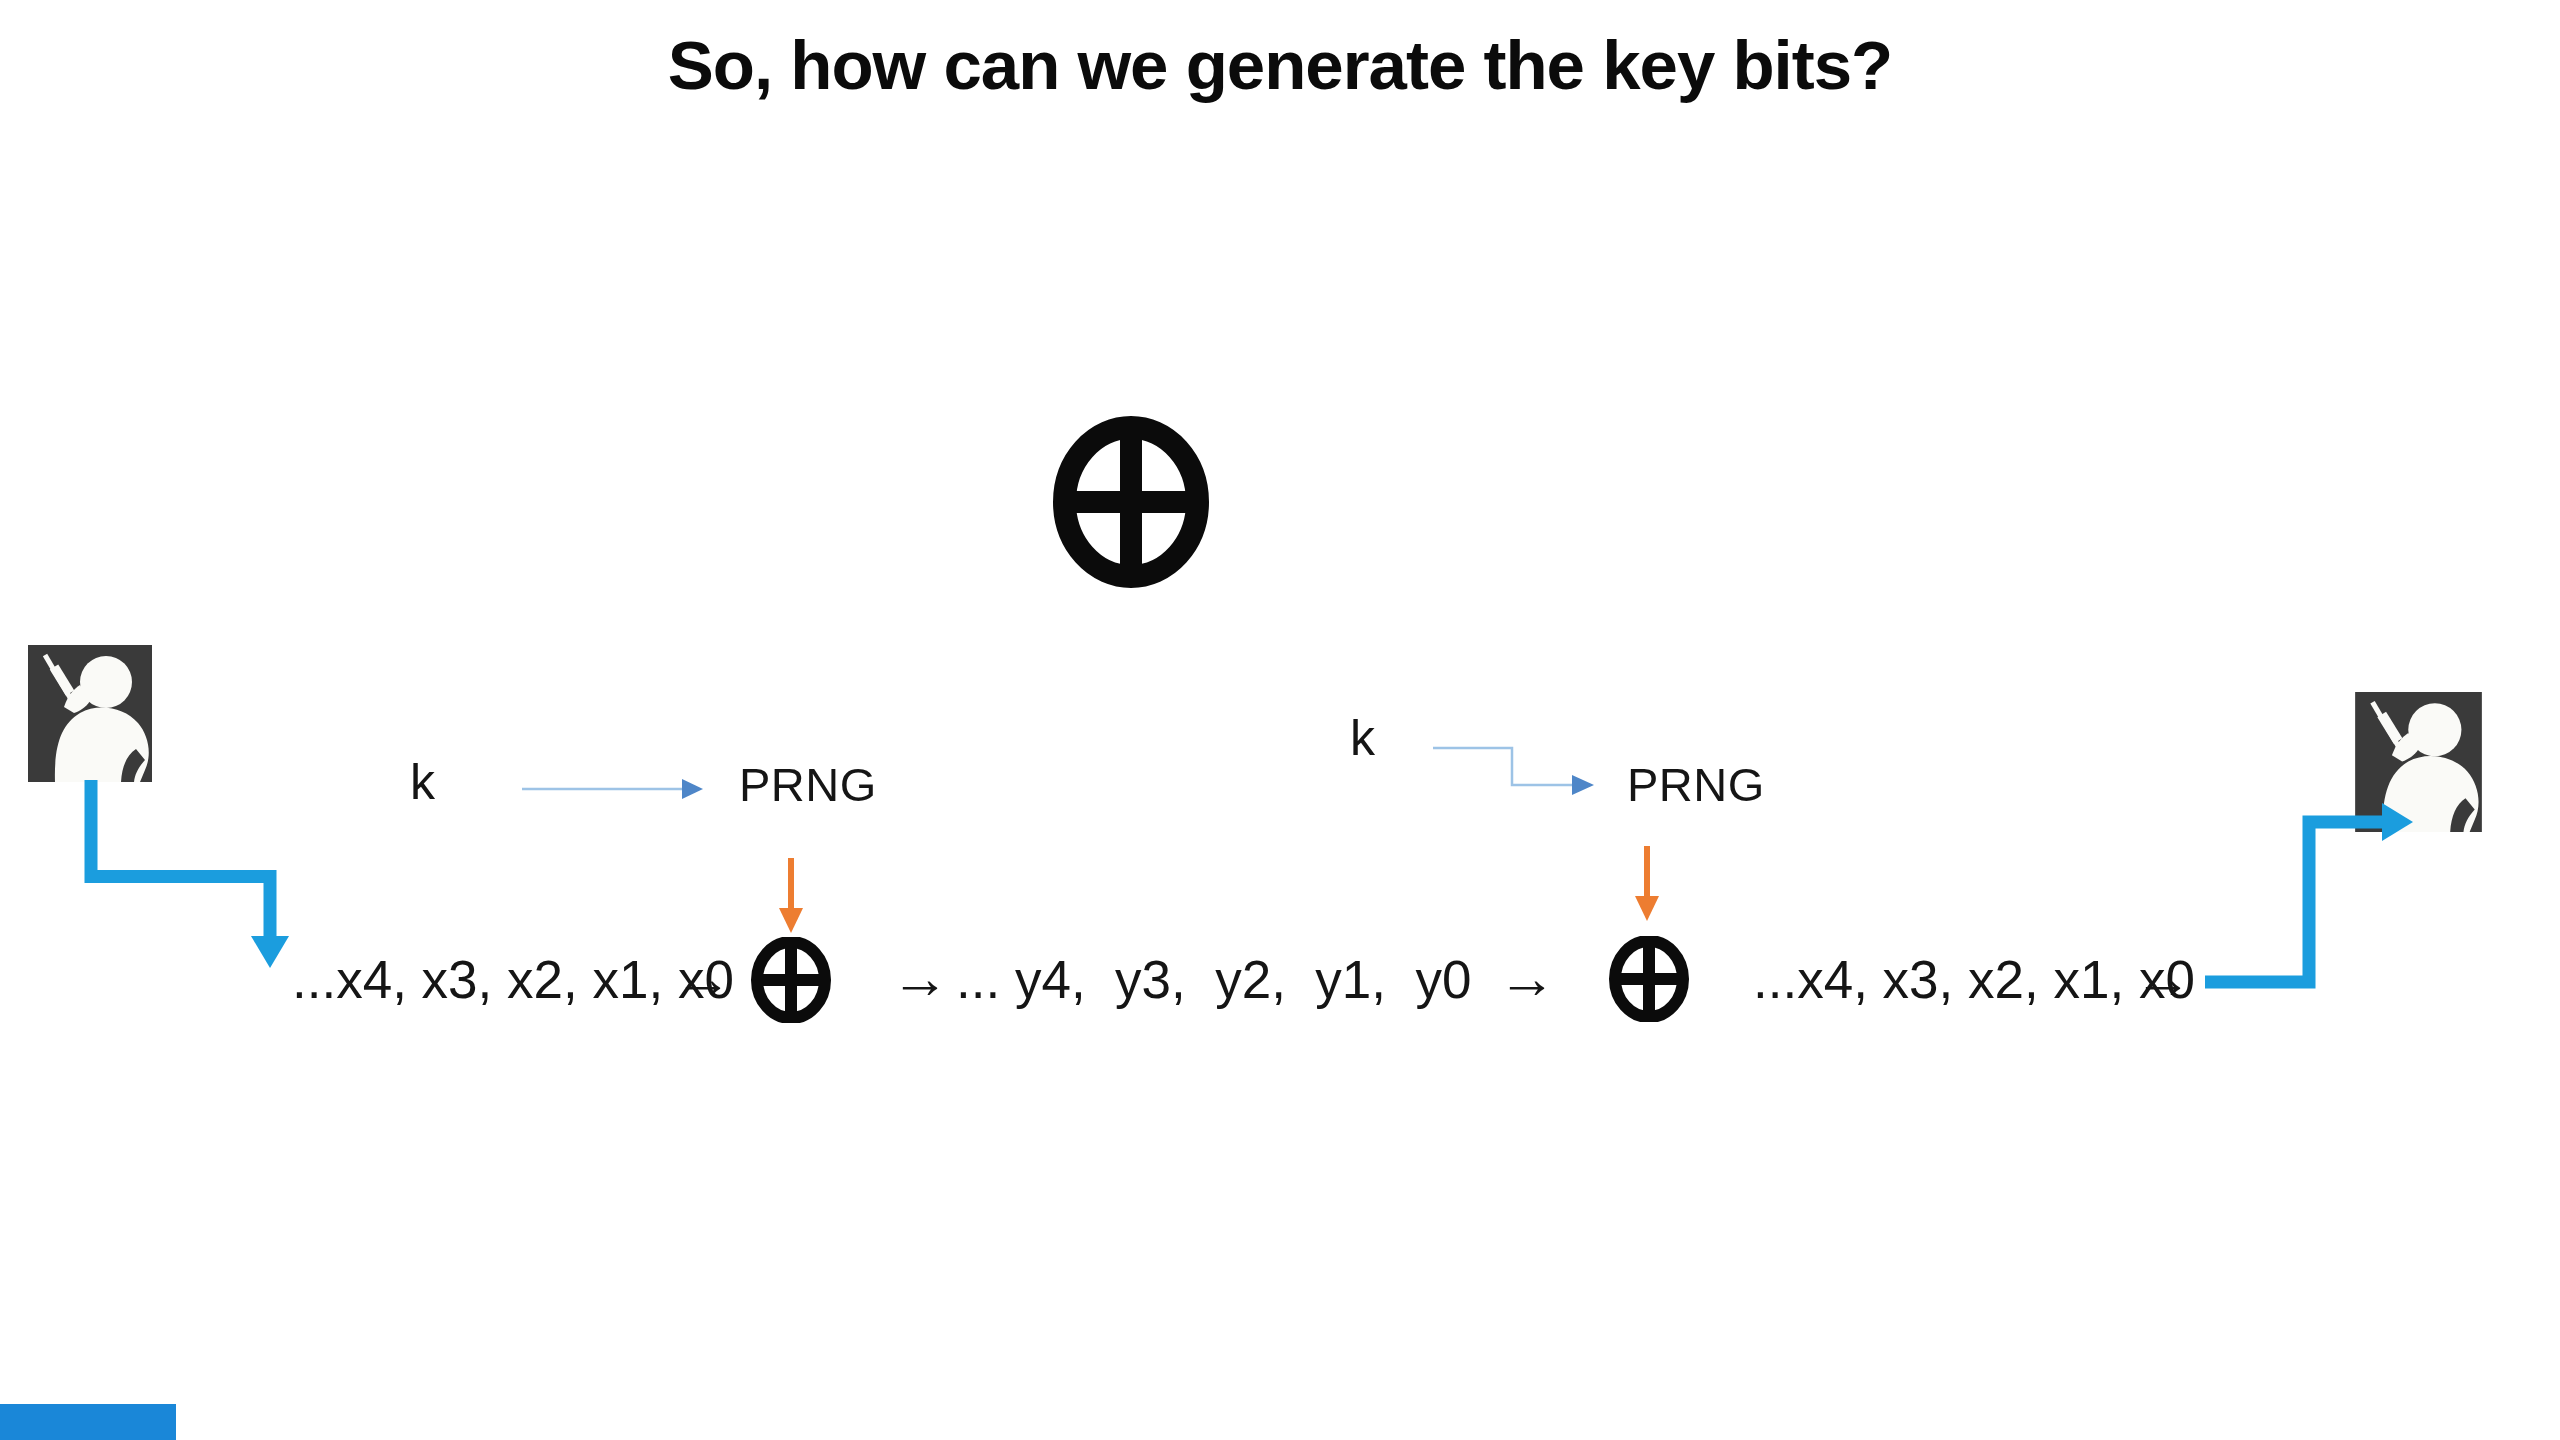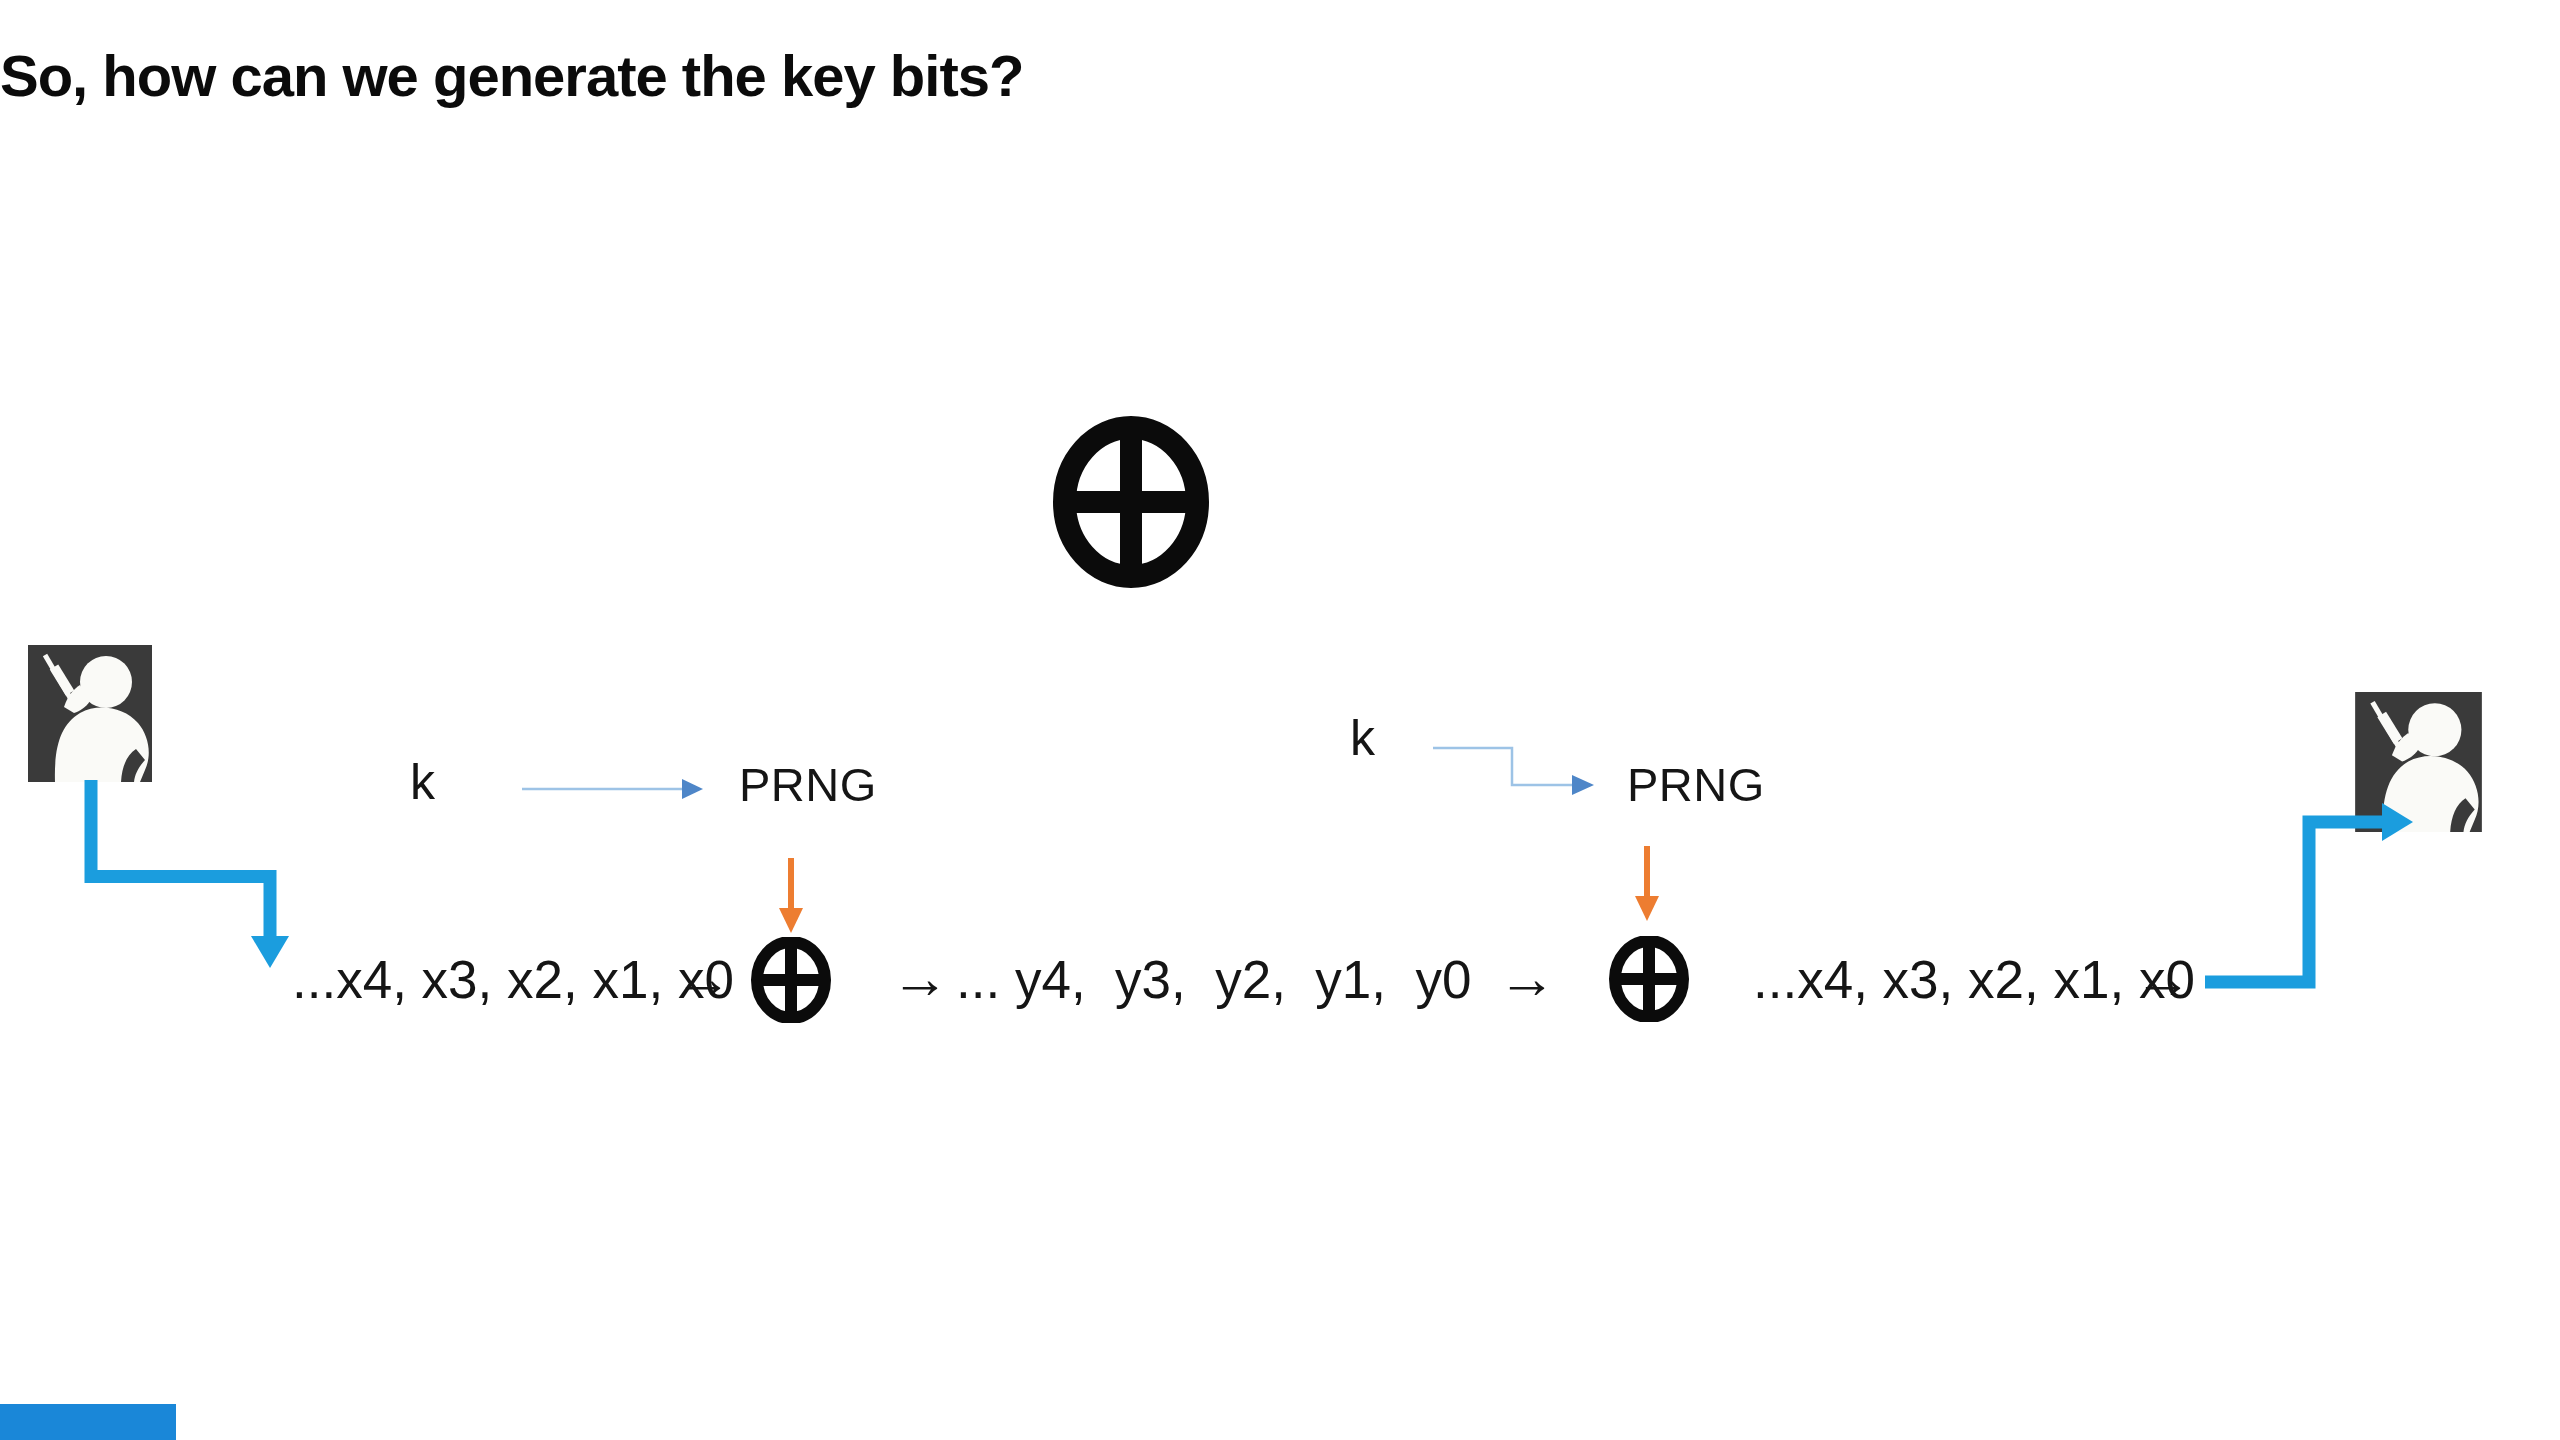--- a/index.html
+++ b/index.html
@@ -1,19 +1,19 @@
 <!DOCTYPE html>
 <html><head>
 <meta charset="utf-8">
 <style>
   html,body{margin:0;padding:0;background:#ffffff;}
   #slide{position:relative;width:2560px;height:1440px;background:#ffffff;overflow:hidden;
          font-family:"Liberation Sans","DejaVu Sans",sans-serif;color:#151515;}
   .abs{position:absolute;white-space:pre;}
-  #title{left:0;right:0;top:42px;text-align:left;font-size:58px;font-weight:700;
+  #title{left:0;right:0;top:26px;text-align:center;font-size:69px;font-weight:700;
          letter-spacing:-1px;color:#0b0b0b;}
   #xor-big{left:1053px;top:416px;}
   .xor-small{width:82px;height:86px;}
   #xor-left{left:750px;top:937px;}
   #xor-right{left:1608px;top:936px;}
   #person-left{left:28px;top:645px;width:124px;height:137px;}
   #person-right{left:2355px;top:692px;width:127px;height:140px;}
   #arrows{left:0;top:0;width:2560px;height:1440px;pointer-events:none;}
   .k{font-size:50px;}
   #k-left{left:410px;top:753px;}

